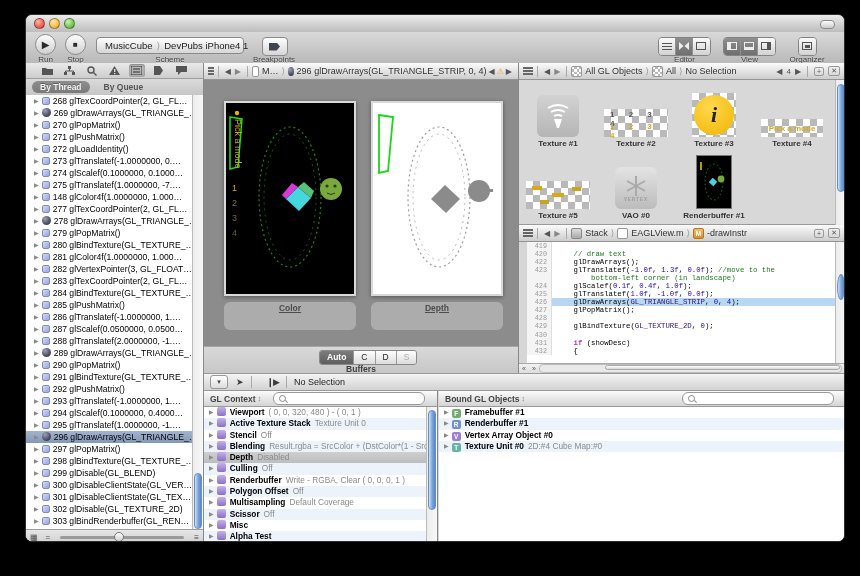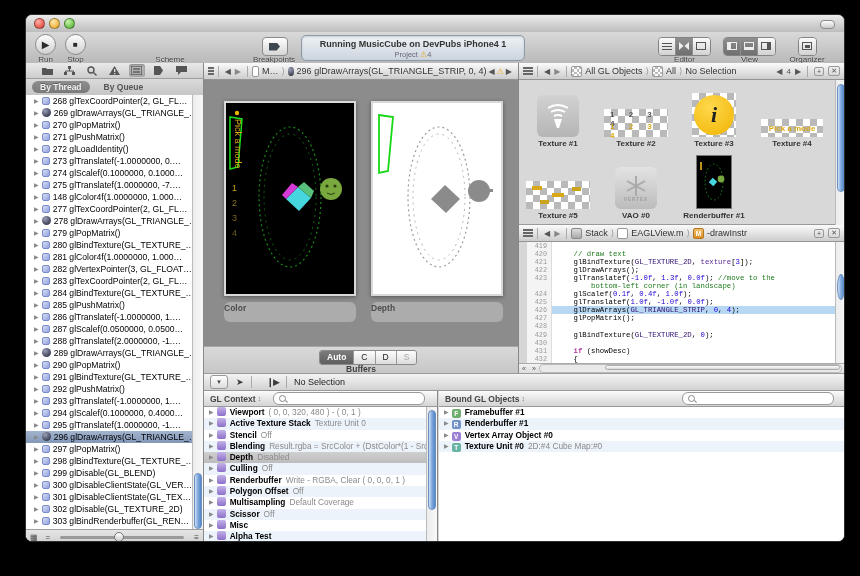--- a/index.html
+++ b/index.html
@@ -72,22 +72,22 @@
   .thumb-v{position:absolute;left:1px;width:8px;border-radius:4px;background:linear-gradient(90deg,#cfe2f7,#7fa8dd 50%,#5588c8);border:1px solid #6a8fc0;box-sizing:border-box;}
   .filterbar{position:absolute;left:0;top:466px;width:100%;height:14px;background:linear-gradient(#e6e6e6,#cfcfcf);border-top:1px solid #9e9e9e;display:flex;align-items:center;font-size:8px;color:#555;}
   .filterbar .fb-ic{margin:0 4px;color:#444;font-size:8px;}
   .slider{flex:1;height:3px;background:#9a9a9a;border-radius:2px;margin:0 6px;position:relative;}
   .slider .knob{position:absolute;left:43%;top:-4px;width:10px;height:10px;border-radius:50%;background:linear-gradient(#fff,#ccc);border:1px solid #777;box-sizing:border-box;}
   
   .center{position:absolute;left:178px;top:0;width:315px;height:310px;border-right:1px solid #888;box-sizing:border-box;}
   .canvas{position:absolute;left:0;top:17px;width:100%;height:266px;background:#8c8c8c;}
   .card{position:absolute;top:21px;width:132px;height:195px;border:2px solid #d9d9d9;box-shadow:0 1px 4px rgba(0,0,0,.4);box-sizing:border-box;}
   .card svg{display:block;}
-  .pill{position:absolute;top:222px;width:132px;height:20px;border-radius:6px;background:rgba(255,255,255,.28);
-        font-size:8.5px;line-height:12px;color:#4d4d4d;font-weight:bold;}
+  .pill{position:absolute;top:222px;width:132px;height:28px;border-radius:6px;background:rgba(255,255,255,.28);
+        text-align:center;font-size:8.5px;line-height:12px;color:#4d4d4d;font-weight:bold;text-decoration:underline;}
   .buffers{position:absolute;left:0;top:283px;width:100%;height:27px;background:linear-gradient(#d9d9d9,#c6c6c6);border-top:1px solid #a5a5a5;}
   .bseg{position:absolute;left:115px;top:3px;height:13px;display:flex;border:1px solid #8a8a8a;border-radius:3px;overflow:hidden;}
   .bseg .b{padding:0 7px;font-size:8.5px;line-height:12px;background:linear-gradient(#fdfdfd,#ddd);border-right:1px solid #999;color:#222;}
   .bseg .b:last-child{border-right:none;}
   .bseg .b.on{background:linear-gradient(#7c7c7c,#5f5f5f);color:#fff;font-weight:bold;}
   .bseg .b.off{color:#aaa;}
   .buffers .blabel{position:absolute;left:0;top:17px;width:100%;text-align:center;font-size:8.5px;font-weight:bold;color:#3f3f3f;}
   
   .assistant{position:absolute;left:493px;top:0;width:327px;height:310px;box-sizing:border-box;}
   .thumbs{position:absolute;left:0;top:17px;width:100%;height:145px;background:#d8d8d8;border-bottom:1px solid #9a9a9a;box-sizing:border-box;}
@@ -142,29 +142,26 @@
     <div class="tl green"></div>
     <div class="wtitle"><span class="doc"></span><span>MusicCube – MusicCube.gputrace</span></div>
     <div class="lozenge"></div>
   </div>
 
   <div class="toolbar">
     <div class="tbtn-round" style="left:9px"><span class="g">▶</span></div>
     <div class="tlabel" style="left:9px;width:21px">Run</div>
     <div class="tbtn-round" style="left:39px"><span class="g" style="font-size:8px">■</span></div>
     <div class="tlabel" style="left:39px;width:21px">Stop</div>
+    <div class="scheme"><span>MusicCube</span><span class="sep">⟩</span><span>DevPubs iPhone4 1</span></div>
     <div class="tlabel" style="left:70px;width:148px">Scheme</div>
     <div class="bpbtn">
         <span class="arrow"></span>
       </div>
     <div class="tlabel" style="left:222px;width:52px">Breakpoints</div>
-    <div class="lcd">
-      <div class="l1">Running MusicCube on DevPubs iPhone4 1</div>
-      <div class="l2"><span>Project</span> <span class="warn">⚠</span><span>4</span></div>
-    </div>
     <div class="seg" style="left:632px">
       <div class="s">
           <span class="gly" style="background:linear-gradient(#555,#555) 0 1px/10px 1px no-repeat,linear-gradient(#555,#555) 0 4px/10px 1px no-repeat,linear-gradient(#555,#555) 0 7px/10px 1px no-repeat;"></span>
         </div>
       <div class="s on">
           <span class="gly" style="background:#eee;clip-path:polygon(0 0,45% 50%,0 100%,0 0);box-shadow:none;"></span>
           <span class="gly" style="background:#eee;clip-path:polygon(100% 0,55% 50%,100% 100%);"></span>
         </div>
       <div class="s">
           <span class="gly" style="border:1px solid #555;box-sizing:border-box;"></span>
@@ -476,21 +473,20 @@
           <span class="micon" style="background:linear-gradient(#f3c06a,#d98f2b);border:1px solid #b3751f;color:#fff;font-size:6.5px;font-weight:bold;text-align:center;line-height:9px;">M</span>
           <span>-drawInstr</span>
           <span style="margin-left:auto"></span>
           <span class="nav" style="border:1px solid #999;border-radius:2px;padding:0 2px;font-size:7px;">+</span>
           <span class="nav" style="border:1px solid #999;border-radius:2px;padding:0 2px;font-size:7px;">✕</span>
         </div>
       </div>
       <div class="code" id="codeView">
           <div class="cl"><span class="gut">419</span><span class="src"><span class="tok-p">    </span></span></div>
           <div class="cl"><span class="gut">420</span><span class="src"><span class="tok-p">    </span><span class="tok-c">// draw text</span></span></div>
-          <div class="cl"><span class="gut">421</span><span class="src"><span class="tok-p">    </span><span class="tok-p">glBindTexture(</span><span class="tok-e">GL_TEXTURE_2D</span><span class="tok-p">, </span><span class="tok-v">texture</span><span class="tok-p">[</span><span class="tok-n">3</span><span class="tok-p">]);</span></span></div>
           <div class="cl"><span class="gut">422</span><span class="src"><span class="tok-p">    </span><span class="tok-p">glDrawArrays();</span></span></div>
           <div class="cl"><span class="gut">423</span><span class="src"><span class="tok-p">    </span><span class="tok-p">glTranslatef(</span><span class="tok-n">-1.0f</span><span class="tok-p">, </span><span class="tok-n">1.3f</span><span class="tok-p">, </span><span class="tok-n">0.0f</span><span class="tok-p">); </span><span class="tok-c">//move to the</span></span></div>
           <div class="cl"><span class="gut"></span><span class="src"><span class="tok-p">        </span><span class="tok-c">bottom-left corner (in landscape)</span></span></div>
           <div class="cl"><span class="gut">424</span><span class="src"><span class="tok-p">    </span><span class="tok-p">glScalef(</span><span class="tok-n">0.1f</span><span class="tok-p">, </span><span class="tok-n">0.4f</span><span class="tok-p">, </span><span class="tok-n">1.0f</span><span class="tok-p">);</span></span></div>
           <div class="cl"><span class="gut">425</span><span class="src"><span class="tok-p">    </span><span class="tok-p">glTranslatef(</span><span class="tok-n">1.0f</span><span class="tok-p">, </span><span class="tok-n">-1.0f</span><span class="tok-p">, </span><span class="tok-n">0.0f</span><span class="tok-p">);</span></span></div>
           <div class="cl hl"><span class="gut">426</span><span class="src"><span class="tok-p">    </span><span class="tok-p">glDrawArrays(</span><span class="tok-e">GL_TRIANGLE_STRIP</span><span class="tok-p">, </span><span class="tok-n">0</span><span class="tok-p">, </span><span class="tok-n">4</span><span class="tok-p">);</span></span></div>
           <div class="cl"><span class="gut">427</span><span class="src"><span class="tok-p">    </span><span class="tok-p">glPopMatrix();</span></span></div>
           <div class="cl"><span class="gut">428</span><span class="src"><span class="tok-p">    </span></span></div>
           <div class="cl"><span class="gut">429</span><span class="src"><span class="tok-p">    </span><span class="tok-p">glBindTexture(</span><span class="tok-e">GL_TEXTURE_2D</span><span class="tok-p">, </span><span class="tok-n">0</span><span class="tok-p">);</span></span></div>
           <div class="cl"><span class="gut">430</span><span class="src"><span class="tok-p">    </span></span></div>

